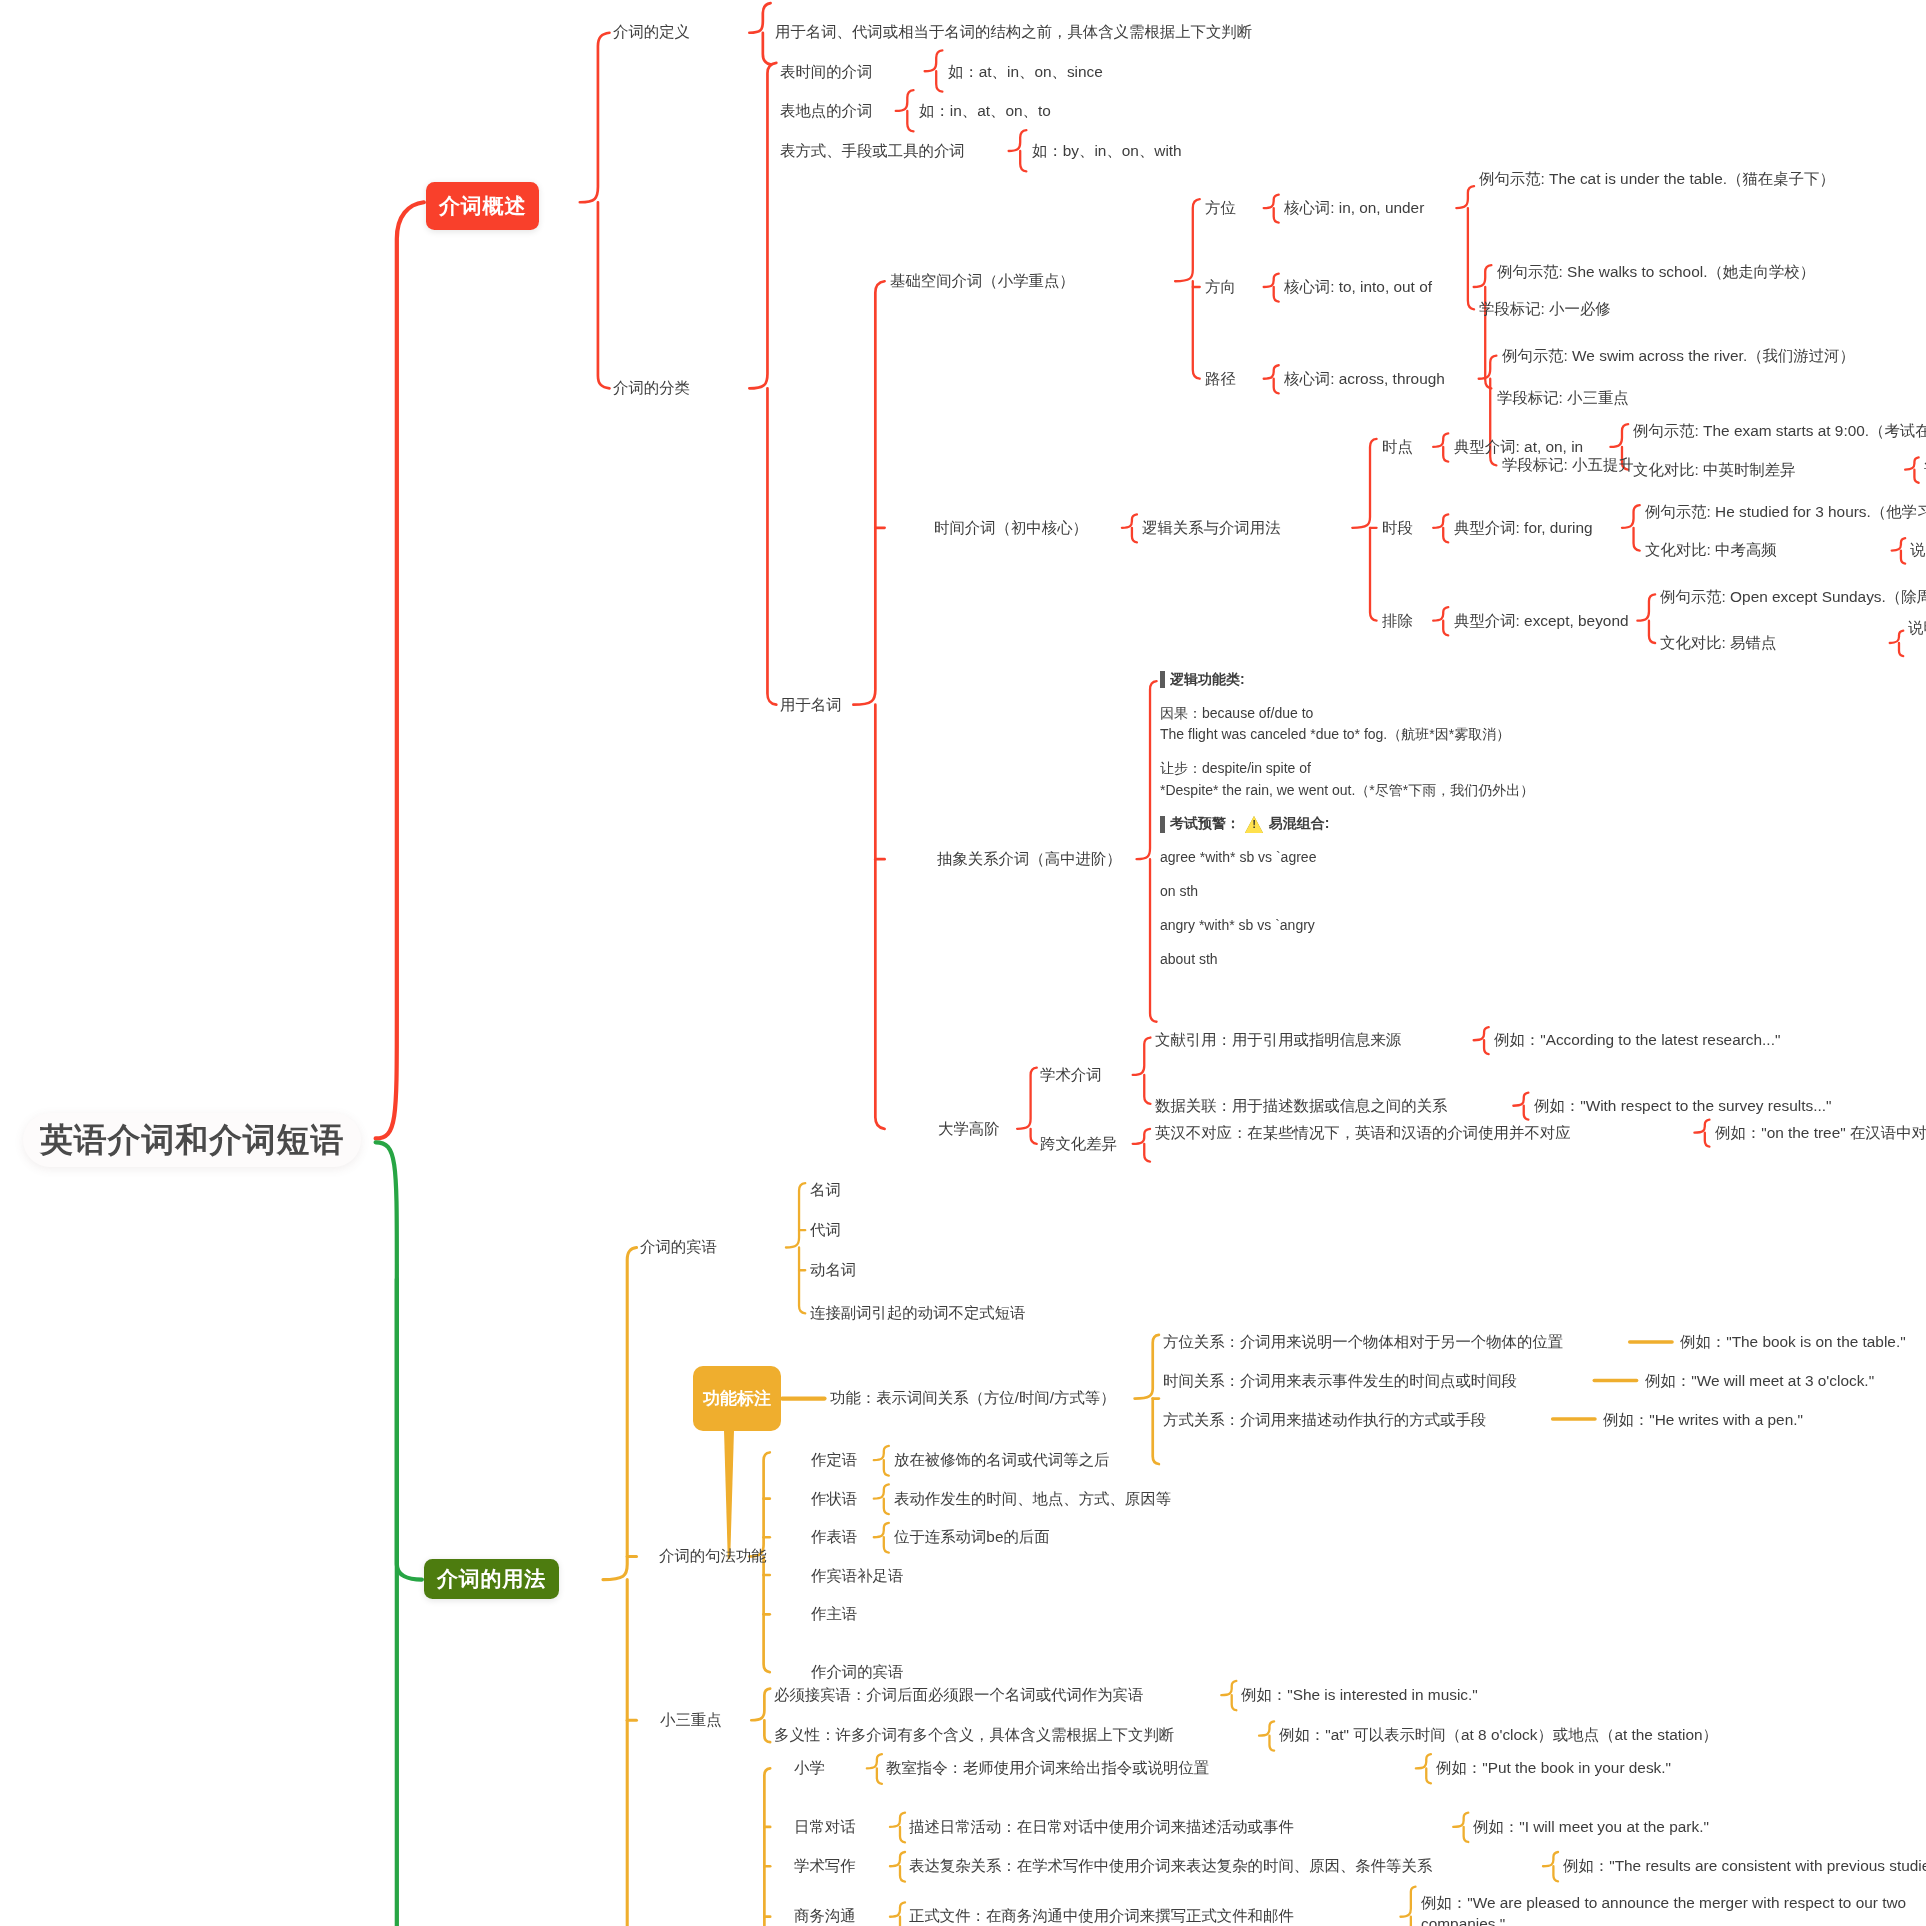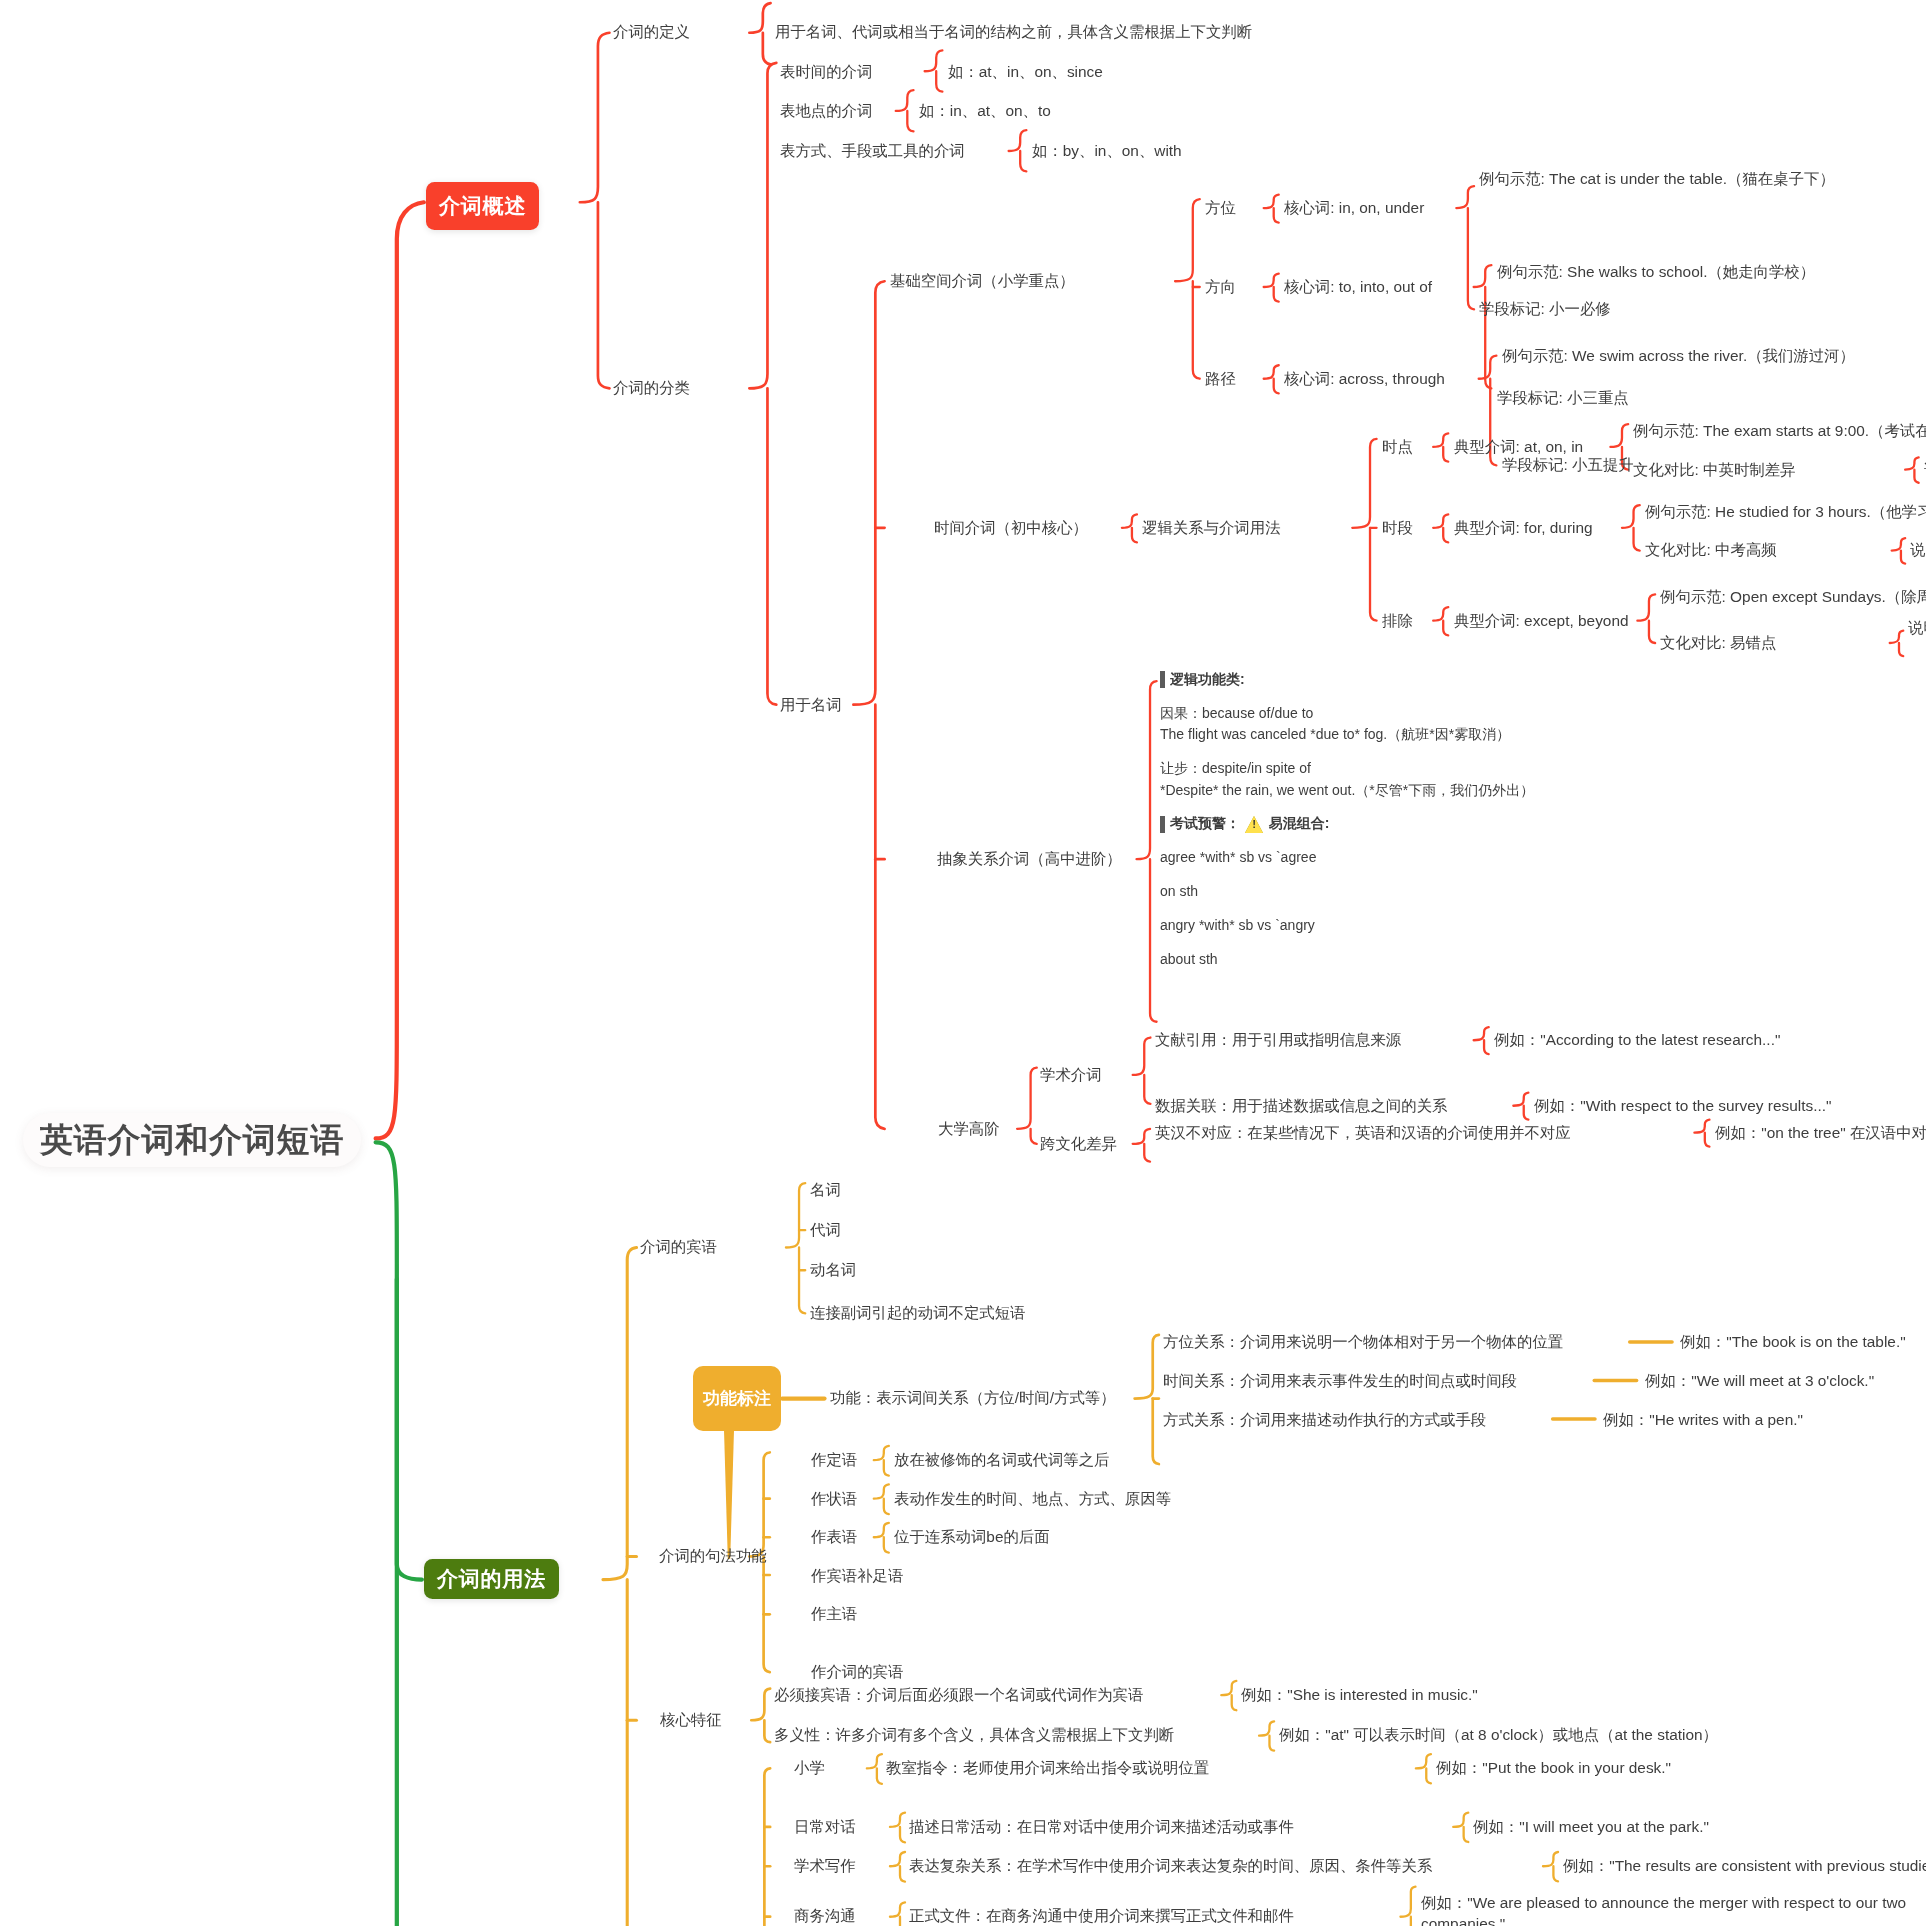--- a/index.html
+++ b/index.html
@@ -409,21 +409,21 @@
   <div class="node" style="left:811px;top:1450px;">作定语</div>
   <div class="node" style="left:894px;top:1450px;">放在被修饰的名词或代词等之后</div>
   <div class="node" style="left:811px;top:1489px;">作状语</div>
   <div class="node" style="left:894px;top:1489px;">表动作发生的时间、地点、方式、原因等</div>
   <div class="node" style="left:811px;top:1527px;">作表语</div>
   <div class="node" style="left:894px;top:1527px;">位于连系动词be的后面</div>
   <div class="node" style="left:811px;top:1566px;">作宾语补足语</div>
   <div class="node" style="left:811px;top:1604px;">作主语</div>
   <div class="node" style="left:811px;top:1662px;">作介词的宾语</div>
 
-  <div class="node" style="left:660px;top:1710px;">核心特征</div>
+  <div class="node" style="left:660px;top:1710px;">小三重点</div>
   <div class="node" style="left:774px;top:1685px;">必须接宾语：介词后面必须跟一个名词或代词作为宾语</div>
   <div class="node" style="left:1241px;top:1685px;">例如："She is interested in music."</div>
   <div class="node" style="left:774px;top:1725px;">多义性：许多介词有多个含义，具体含义需根据上下文判断</div>
   <div class="node" style="left:1279px;top:1725px;">例如："at" 可以表示时间（at 8 o'clock）或地点（at the station）</div>
 
   <div class="node" style="left:794px;top:1758px;">小学</div>
   <div class="node" style="left:886px;top:1758px;">教室指令：老师使用介词来给出指令或说明位置</div>
   <div class="node" style="left:1436px;top:1758px;">例如："Put the book in your desk."</div>
 
   <div class="node" style="left:794px;top:1817px;">日常对话</div>

